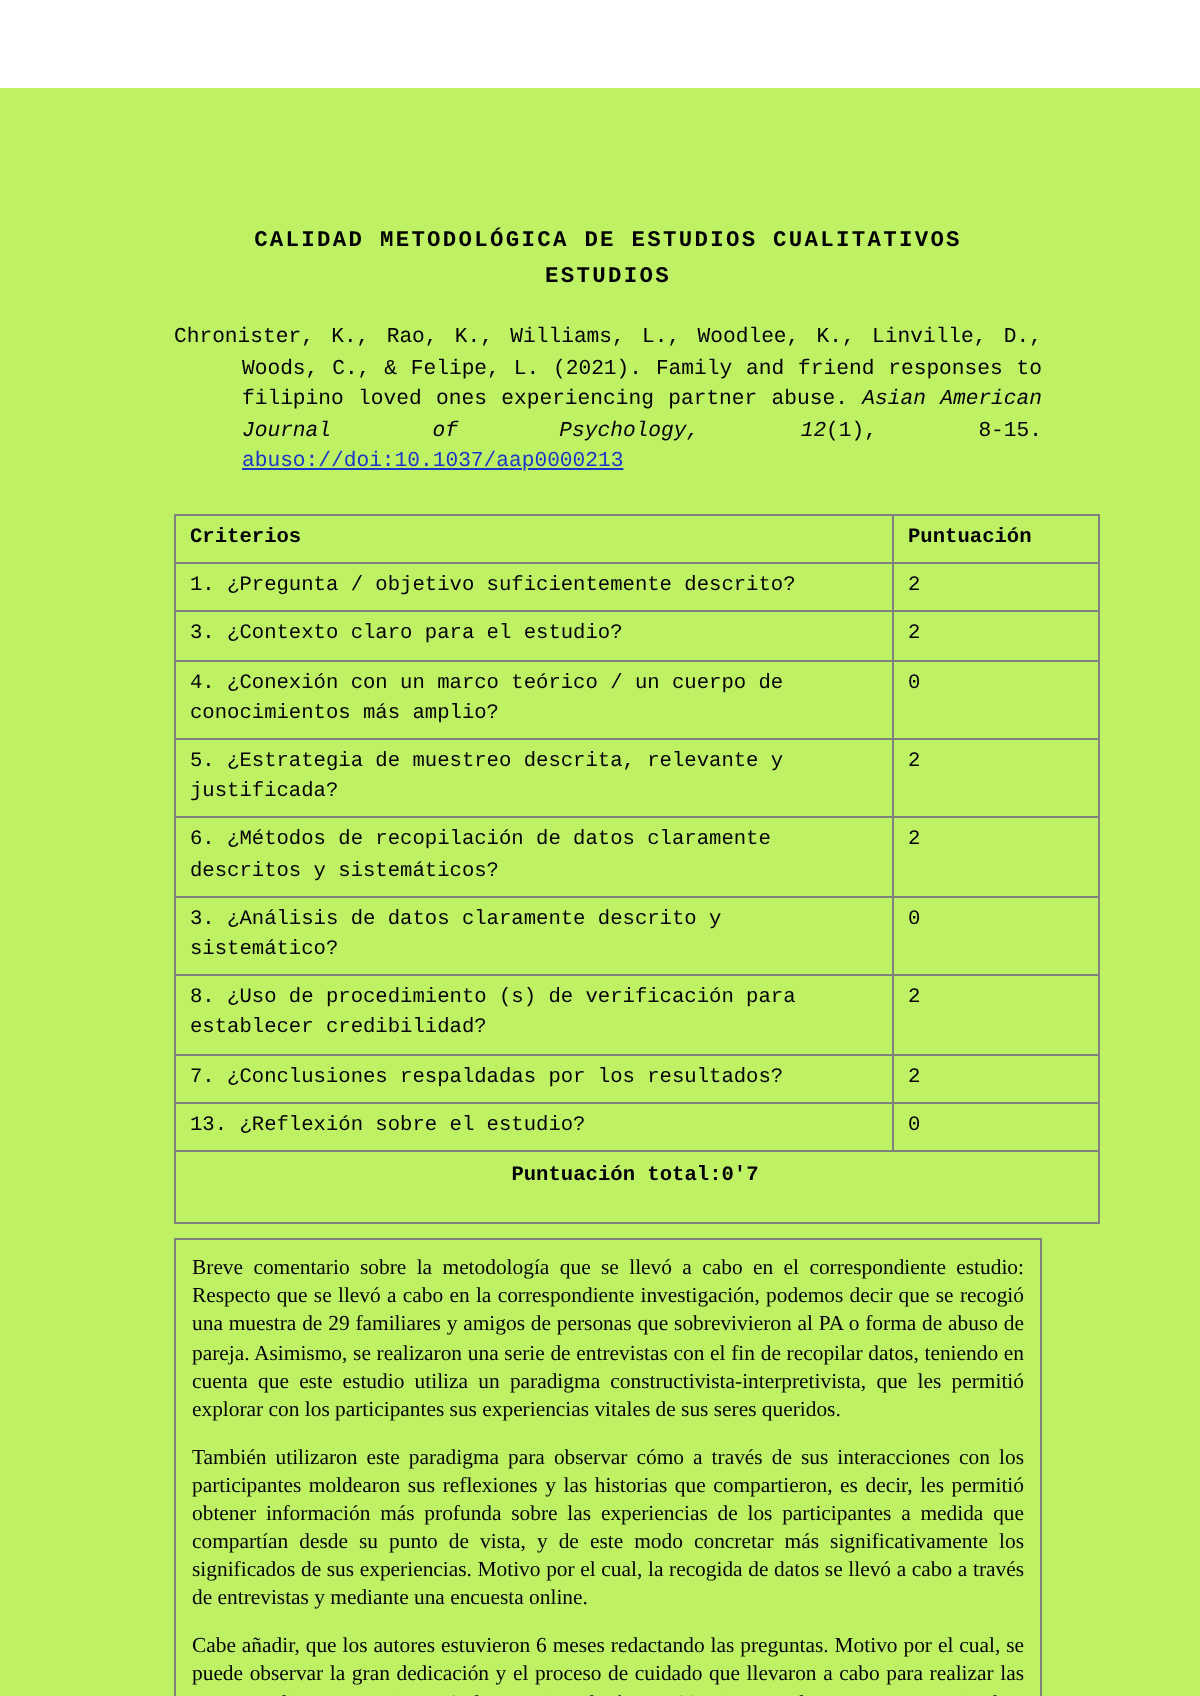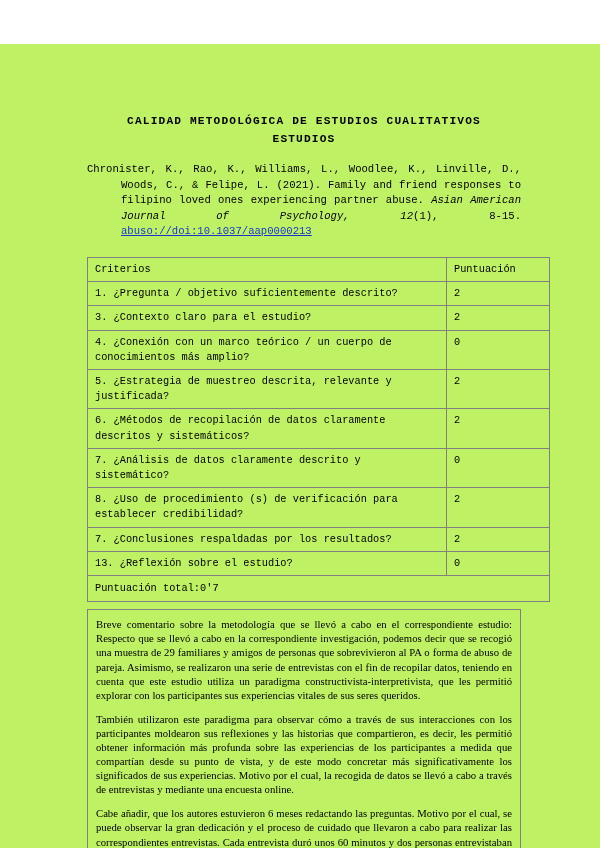--- a/index.html
+++ b/index.html
@@ -82,36 +82,36 @@
     line-height: 15.2px;
   }
   table.criteria td, table.criteria th {
     border: 1px solid #808080;
     padding: 4px 7px 4px 7px;
     vertical-align: top;
     text-align: left;
     font-weight: normal;
   }
   table.criteria th {
-    font-weight: normal;
+    font-weight: bold;
     padding-top: 4px;
     padding-bottom: 4px;
   }
   th.col-criterios { width: 344px; }
   th.col-punt { width: 88px; text-align: center; }
   td.score {
     text-align: center;
     width: 88px;
   }
   tr.total-row td {
-    text-align: left;
-    font-weight: normal;
+    text-align: center;
+    font-weight: bold;
     padding-right: 9px;
     padding-top: 5px;
-    padding-bottom: 5px;
+    padding-bottom: 15px;
   }
 
   
   .commentary {
     margin-top: 7px;
     border: 1px solid #808080;
     border-bottom: none;
     padding: 7px 8px 0 8px;
     width: 434px;
     box-sizing: border-box;
@@ -166,21 +166,21 @@
         </tr>
         <tr>
           <td>5. ¿Estrategia de muestreo descrita, relevante y justificada?</td>
           <td class="score">2</td>
         </tr>
         <tr>
           <td>6. ¿Métodos de recopilación de datos claramente descritos y sistemáticos?</td>
           <td class="score">2</td>
         </tr>
         <tr>
-          <td>7. ¿Análisis de datos claramente descrito y sistemático?</td>
+          <td>3. ¿Análisis de datos claramente descrito y sistemático?</td>
           <td class="score">0</td>
         </tr>
         <tr>
           <td>8. ¿Uso de procedimiento (s) de verificación para establecer credibilidad?</td>
           <td class="score">2</td>
         </tr>
         <tr>
           <td>7. ¿Conclusiones respaldadas por los resultados?</td>
           <td class="score">2</td>
         </tr>

